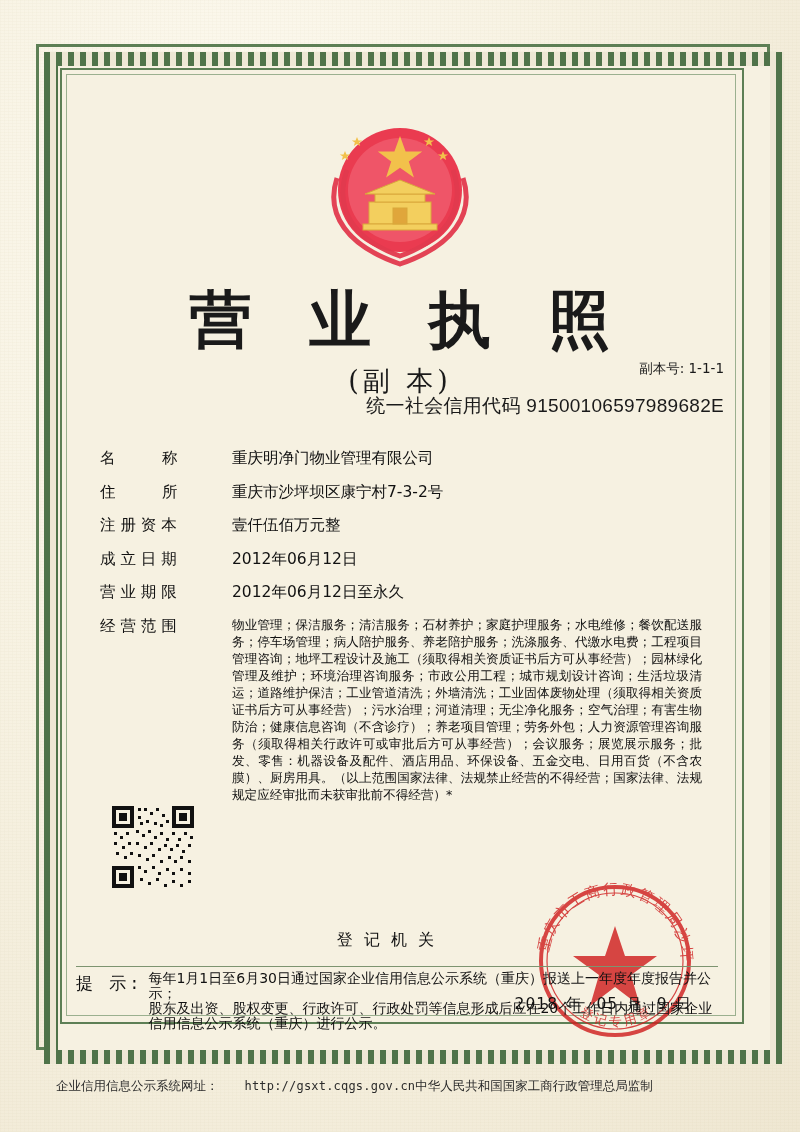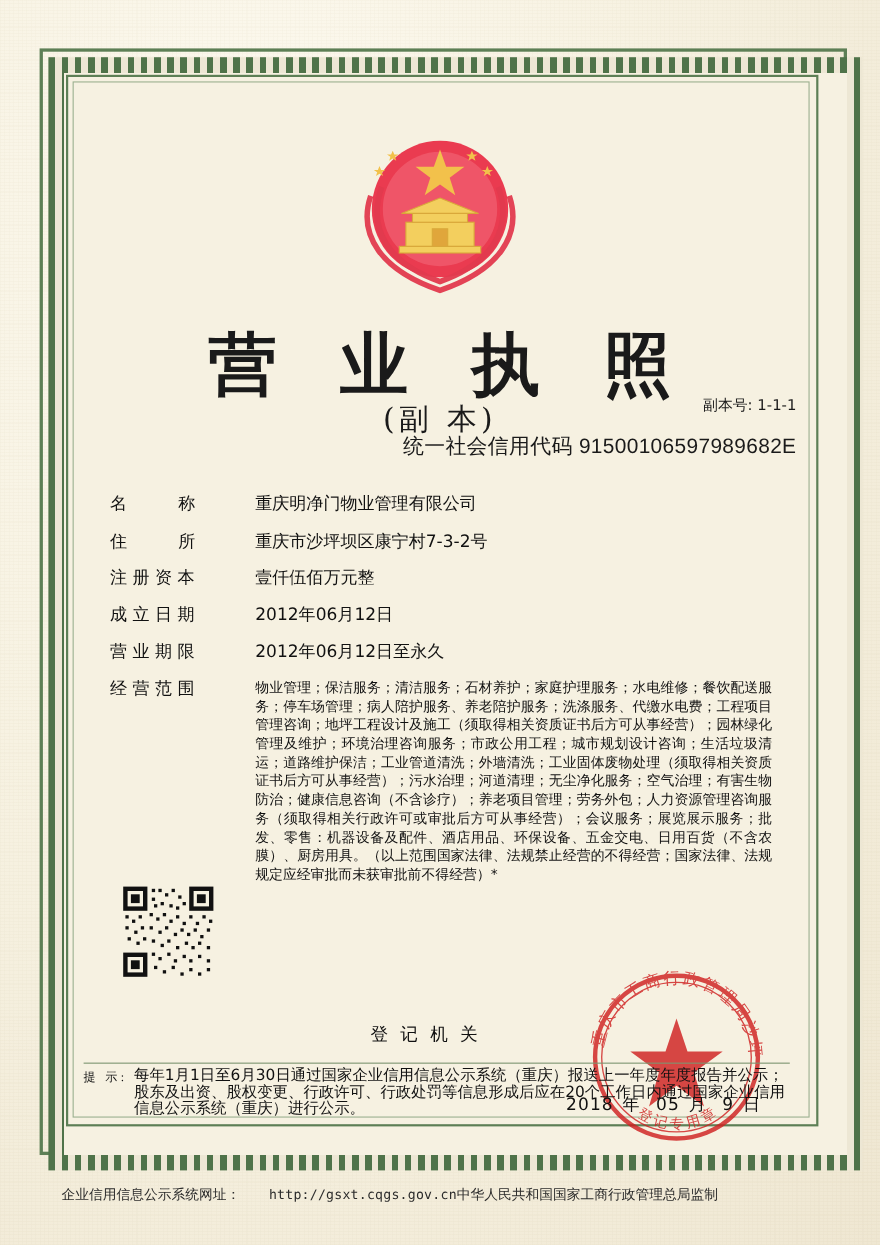--- a/index.html
+++ b/index.html
@@ -93,21 +93,21 @@
     position: absolute;
     left: 50%;
     top: 40px;
     transform: translateX(-50%);
     width: 186px;
     height: 166px;
   }
   
   .title {
     position: absolute;
-    top: 212px;
+    top: 200px;
     left: 0;
     width: 100%;
     text-align: center;
     font-family: "DejaVu Serif", serif;
     font-weight: bold;
     font-size: 62px;
     letter-spacing: 18px;
     color: #1a1a1a;
     text-indent: 18px;
   }
@@ -223,22 +223,22 @@
   .notice-wrap {
     position: absolute;
     left: 6px;
     top: 893px;
     width: 640px;
     display: flex;
     gap: 6px;
   }
   .notice-label {
     flex: 0 0 auto;
-    font-size: 11px;
-    font-family: Liberation Serif, serif;
+    font-size: 17px;
+    font-family: Liberation Mono, monospace;
     color: #111;
     letter-spacing: 3px;
     padding-top: 1px;
   }
   .notice-lines {
     font-size: 14px;
     line-height: 15px;
     color: #111;
     font-family: "DejaVu Sans", sans-serif;
   }

